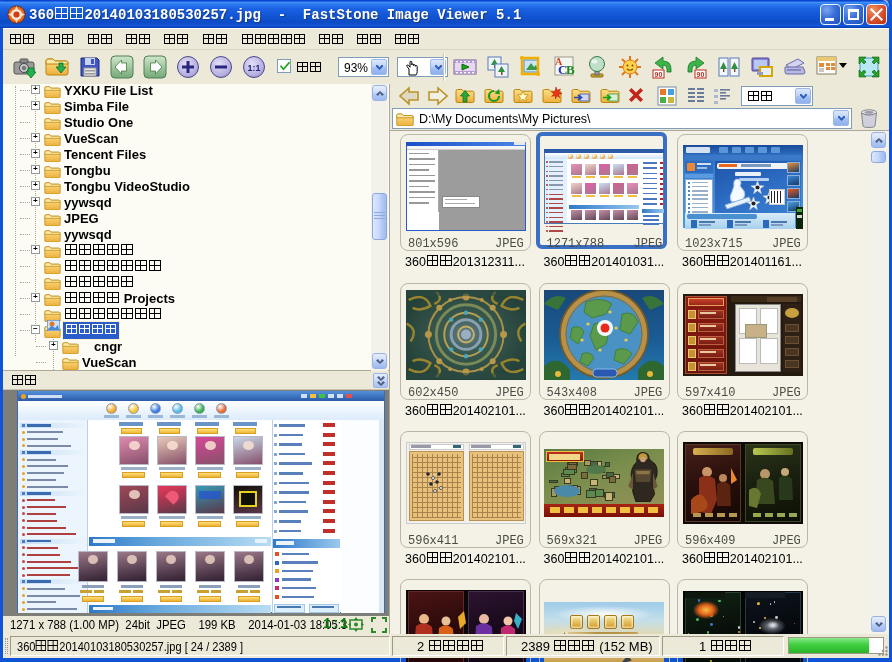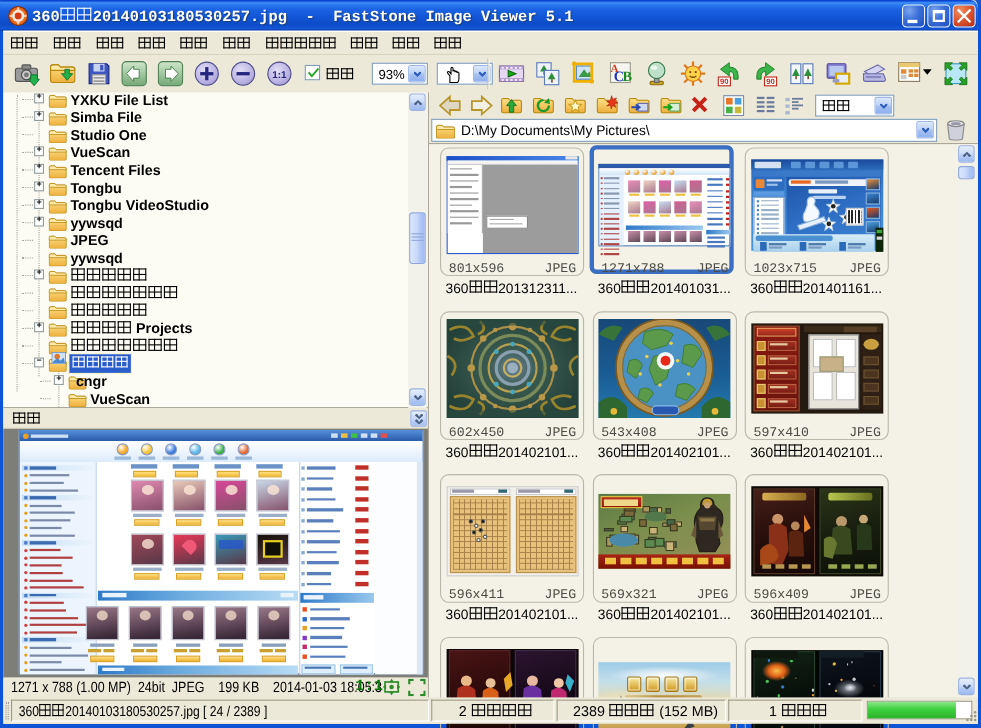--- a/index.html
+++ b/index.html
@@ -431,21 +431,21 @@
   </div>
 <div class="ab" style="left:63px;top:322px;background:#2a5ccc;color:#fff;padding:1px 2px 2px 2px;outline:1px dotted #f8e8a8;font:bold 12px 'Liberation Sans'"><i class="cj"></i><i class="cj"></i><i class="cj"></i><i class="cj"></i></div>
 <div class="glh" style="left:36px;top:346px;width:10px"></div>
 <div class="pm" style="left:49px;top:341px">+</div>
 <div class="ab" style="left:62px;top:339px;width:17px;height:14px">
     <svg width="17" height="14" viewBox="0 0 24 20" style="position:absolute;left:0;top:1">
       <path d="M1 6 Q1 4 3 4 L8 4 L10 6 L21 6 Q23 6 23 8 L23 18 Q23 20 21 20 L3 20 Q1 20 1 18 Z" fill="url(#fg)" stroke="#b8860b" stroke-width="1"></path>
       <path d="M1 9 L23 9 L23 8 Q23 6 21 6 L10 6 L8 4 L3 4 Q1 4 1 6 Z" fill="#fdeaa8" stroke="#b8860b" stroke-width="1"></path>
     </svg>
   </div>
-<div class="trow" style="left:69px;top:339px">cngr</div>
+<div class="trow" style="left:94px;top:339px">cngr</div>
 <div class="glh" style="left:36px;top:362px;width:10px"></div>
 <div class="ab" style="left:62px;top:355px;width:17px;height:14px">
     <svg width="17" height="14" viewBox="0 0 24 20" style="position:absolute;left:0;top:1">
       <path d="M1 6 Q1 4 3 4 L8 4 L10 6 L21 6 Q23 6 23 8 L23 18 Q23 20 21 20 L3 20 Q1 20 1 18 Z" fill="url(#fg)" stroke="#b8860b" stroke-width="1"></path>
       <path d="M1 9 L23 9 L23 8 Q23 6 21 6 L10 6 L8 4 L3 4 Q1 4 1 6 Z" fill="#fdeaa8" stroke="#b8860b" stroke-width="1"></path>
     </svg>
   </div>
 <div class="trow" style="left:82px;top:355px">VueScan</div>
 <div class="sb-track" style="left:371px;top:84px;width:17px;height:287px"></div>
 <div class="sb-btn" style="left:372px;top:85px">

